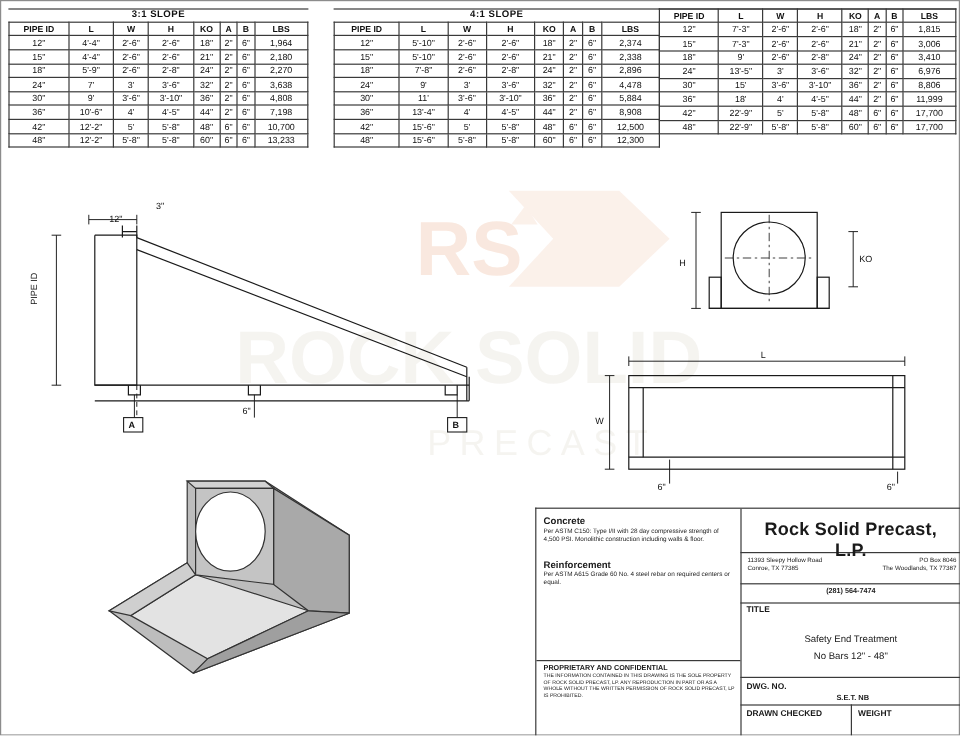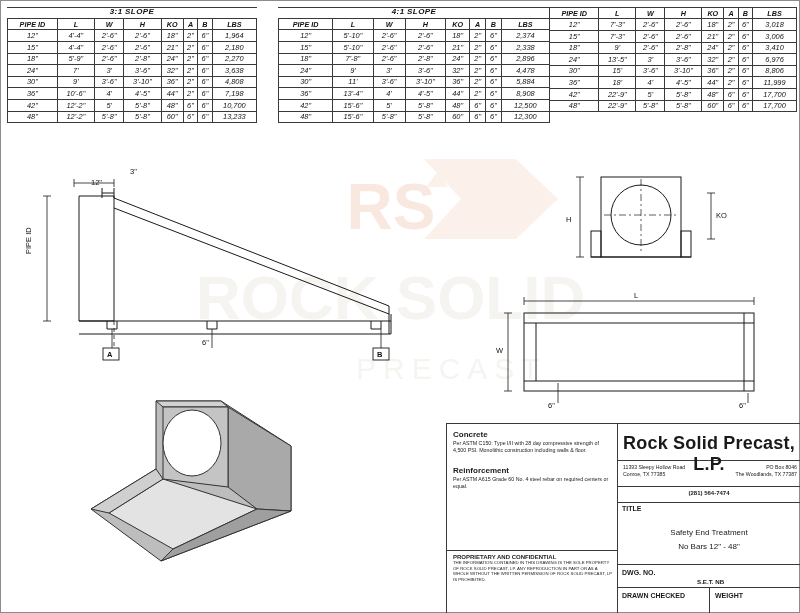--- a/index.html
+++ b/index.html
@@ -9,21 +9,21 @@
     color:#1a1a1a;overflow:hidden;position:relative;
   }
   .sheet{position:absolute;inset:0;border:1px solid #8c8c8c;box-sizing:border-box;}
 
   
   .wm{position:absolute;left:185px;top:150px;width:430px;height:290px;
       opacity:.28;pointer-events:none;}
   .wm svg{width:100%;height:100%;}
 
   
-  .tbl-wrap{position:absolute;font-style:italic;}
+  .tbl-wrap{position:absolute;}
   .tbl-title{font-size:8px;text-align:center;letter-spacing:.4px;
              padding-bottom:2px;font-weight:bold;color:#111;}
   table.spec{border-collapse:collapse;width:100%;}
   table.spec th,table.spec td{
     border:1px solid #3a3a3a;font-size:7.4px;text-align:center;
     padding:1.6px 0;line-height:1;font-weight:normal;color:#111;
   }
   table.spec th{font-weight:bold;font-size:7.2px;}
   .topline{position:absolute;left:0;right:0;top:0;border-top:1px solid #3a3a3a;}
 
@@ -32,21 +32,21 @@
   .lbl{position:absolute;font-size:7.5px;color:#111;white-space:nowrap;}
   .lbl.b{font-weight:bold;}
 
   
   .tb{position:absolute;left:445px;top:422px;width:354px;height:190px;
       border-left:1px solid #3a3a3a;border-top:1px solid #3a3a3a;box-sizing:border-box;}
   .tb .divv{position:absolute;top:0;bottom:0;width:0;border-left:1px solid #3a3a3a;}
   .tb .divh{position:absolute;left:0;right:0;height:0;border-top:1px solid #3a3a3a;}
   .tb h4{margin:0 0 1px 0;font-size:8px;font-weight:bold;}
   .tb p{margin:0;font-size:5.3px;line-height:1.25;color:#222;}
-  .company{font-size:18px;font-weight:bold;text-align:center;letter-spacing:.2px;}
+  .company{font-size:15px;font-weight:bold;text-align:center;letter-spacing:.2px;}
   .addr{font-size:5.2px;line-height:1.3;}
   .phone{font-size:6px;text-align:center;font-weight:bold;}
   .titleword{font-size:7px;font-weight:bold;}
   .ttxt{font-size:8px;text-align:center;line-height:1.5;}
   .smallcap{font-size:6.2px;font-weight:bold;}
   .prop{font-size:6px;font-weight:bold;}
   .proptxt{font-size:4.3px;line-height:1.3;}
 </style>
 </head>
 <body>
@@ -286,21 +286,21 @@
         </thead>
       <tbody>
         <tr>
             <td>12"</td>
             <td>7'-3"</td>
             <td>2'-6"</td>
             <td>2'-6"</td>
             <td>18"</td>
             <td>2"</td>
             <td>6"</td>
-            <td>3,018</td>
+            <td>1,815</td>
           </tr>
         <tr>
             <td>15"</td>
             <td>7'-3"</td>
             <td>2'-6"</td>
             <td>2'-6"</td>
             <td>21"</td>
             <td>2"</td>
             <td>6"</td>
             <td>3,006</td>

